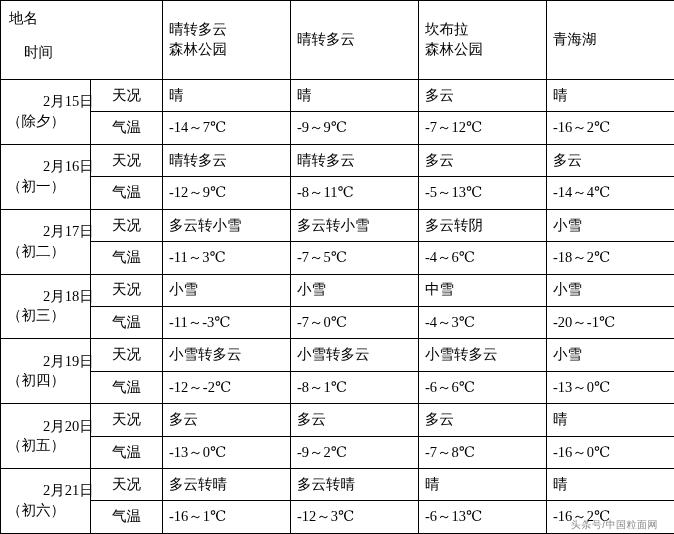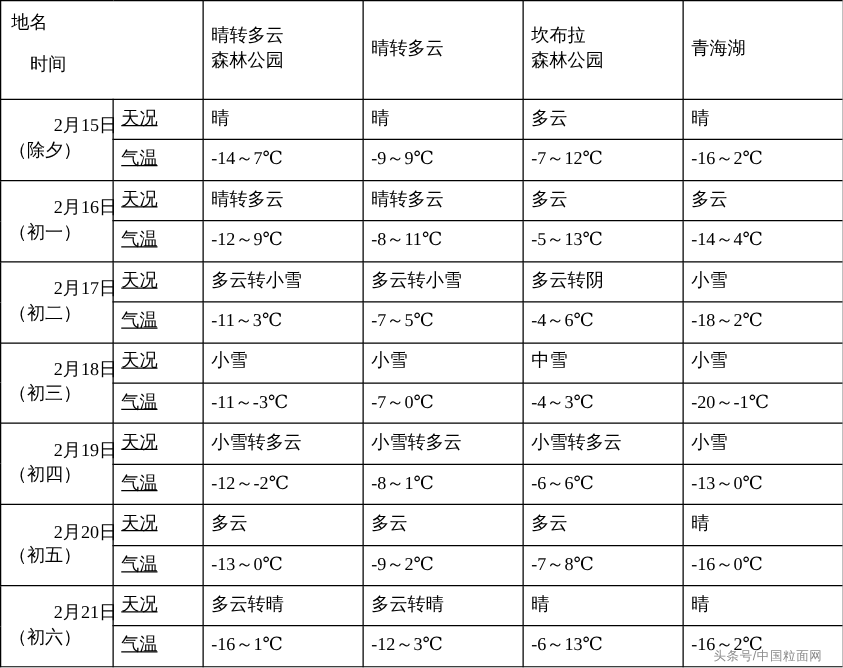--- a/index.html
+++ b/index.html
@@ -35,23 +35,22 @@
   col.c-city { width: 128px; }
 
   td.date-cell {
     text-align: left;
     padding-left: 6px;
   }
   td.date-cell .d-line1 { display: block; margin-left: 36px; }
   td.date-cell .d-line2 { display: block; }
 
   td.kind-cell {
-    text-align: left;
+    text-align: center;
     padding-left: 12px;
-    text-decoration: underline;
   }
   td.value-cell {
     text-align: left;
     padding-left: 8px;
   }
 
   
   td.header-corner {
     position: relative;
     height: 78px;

